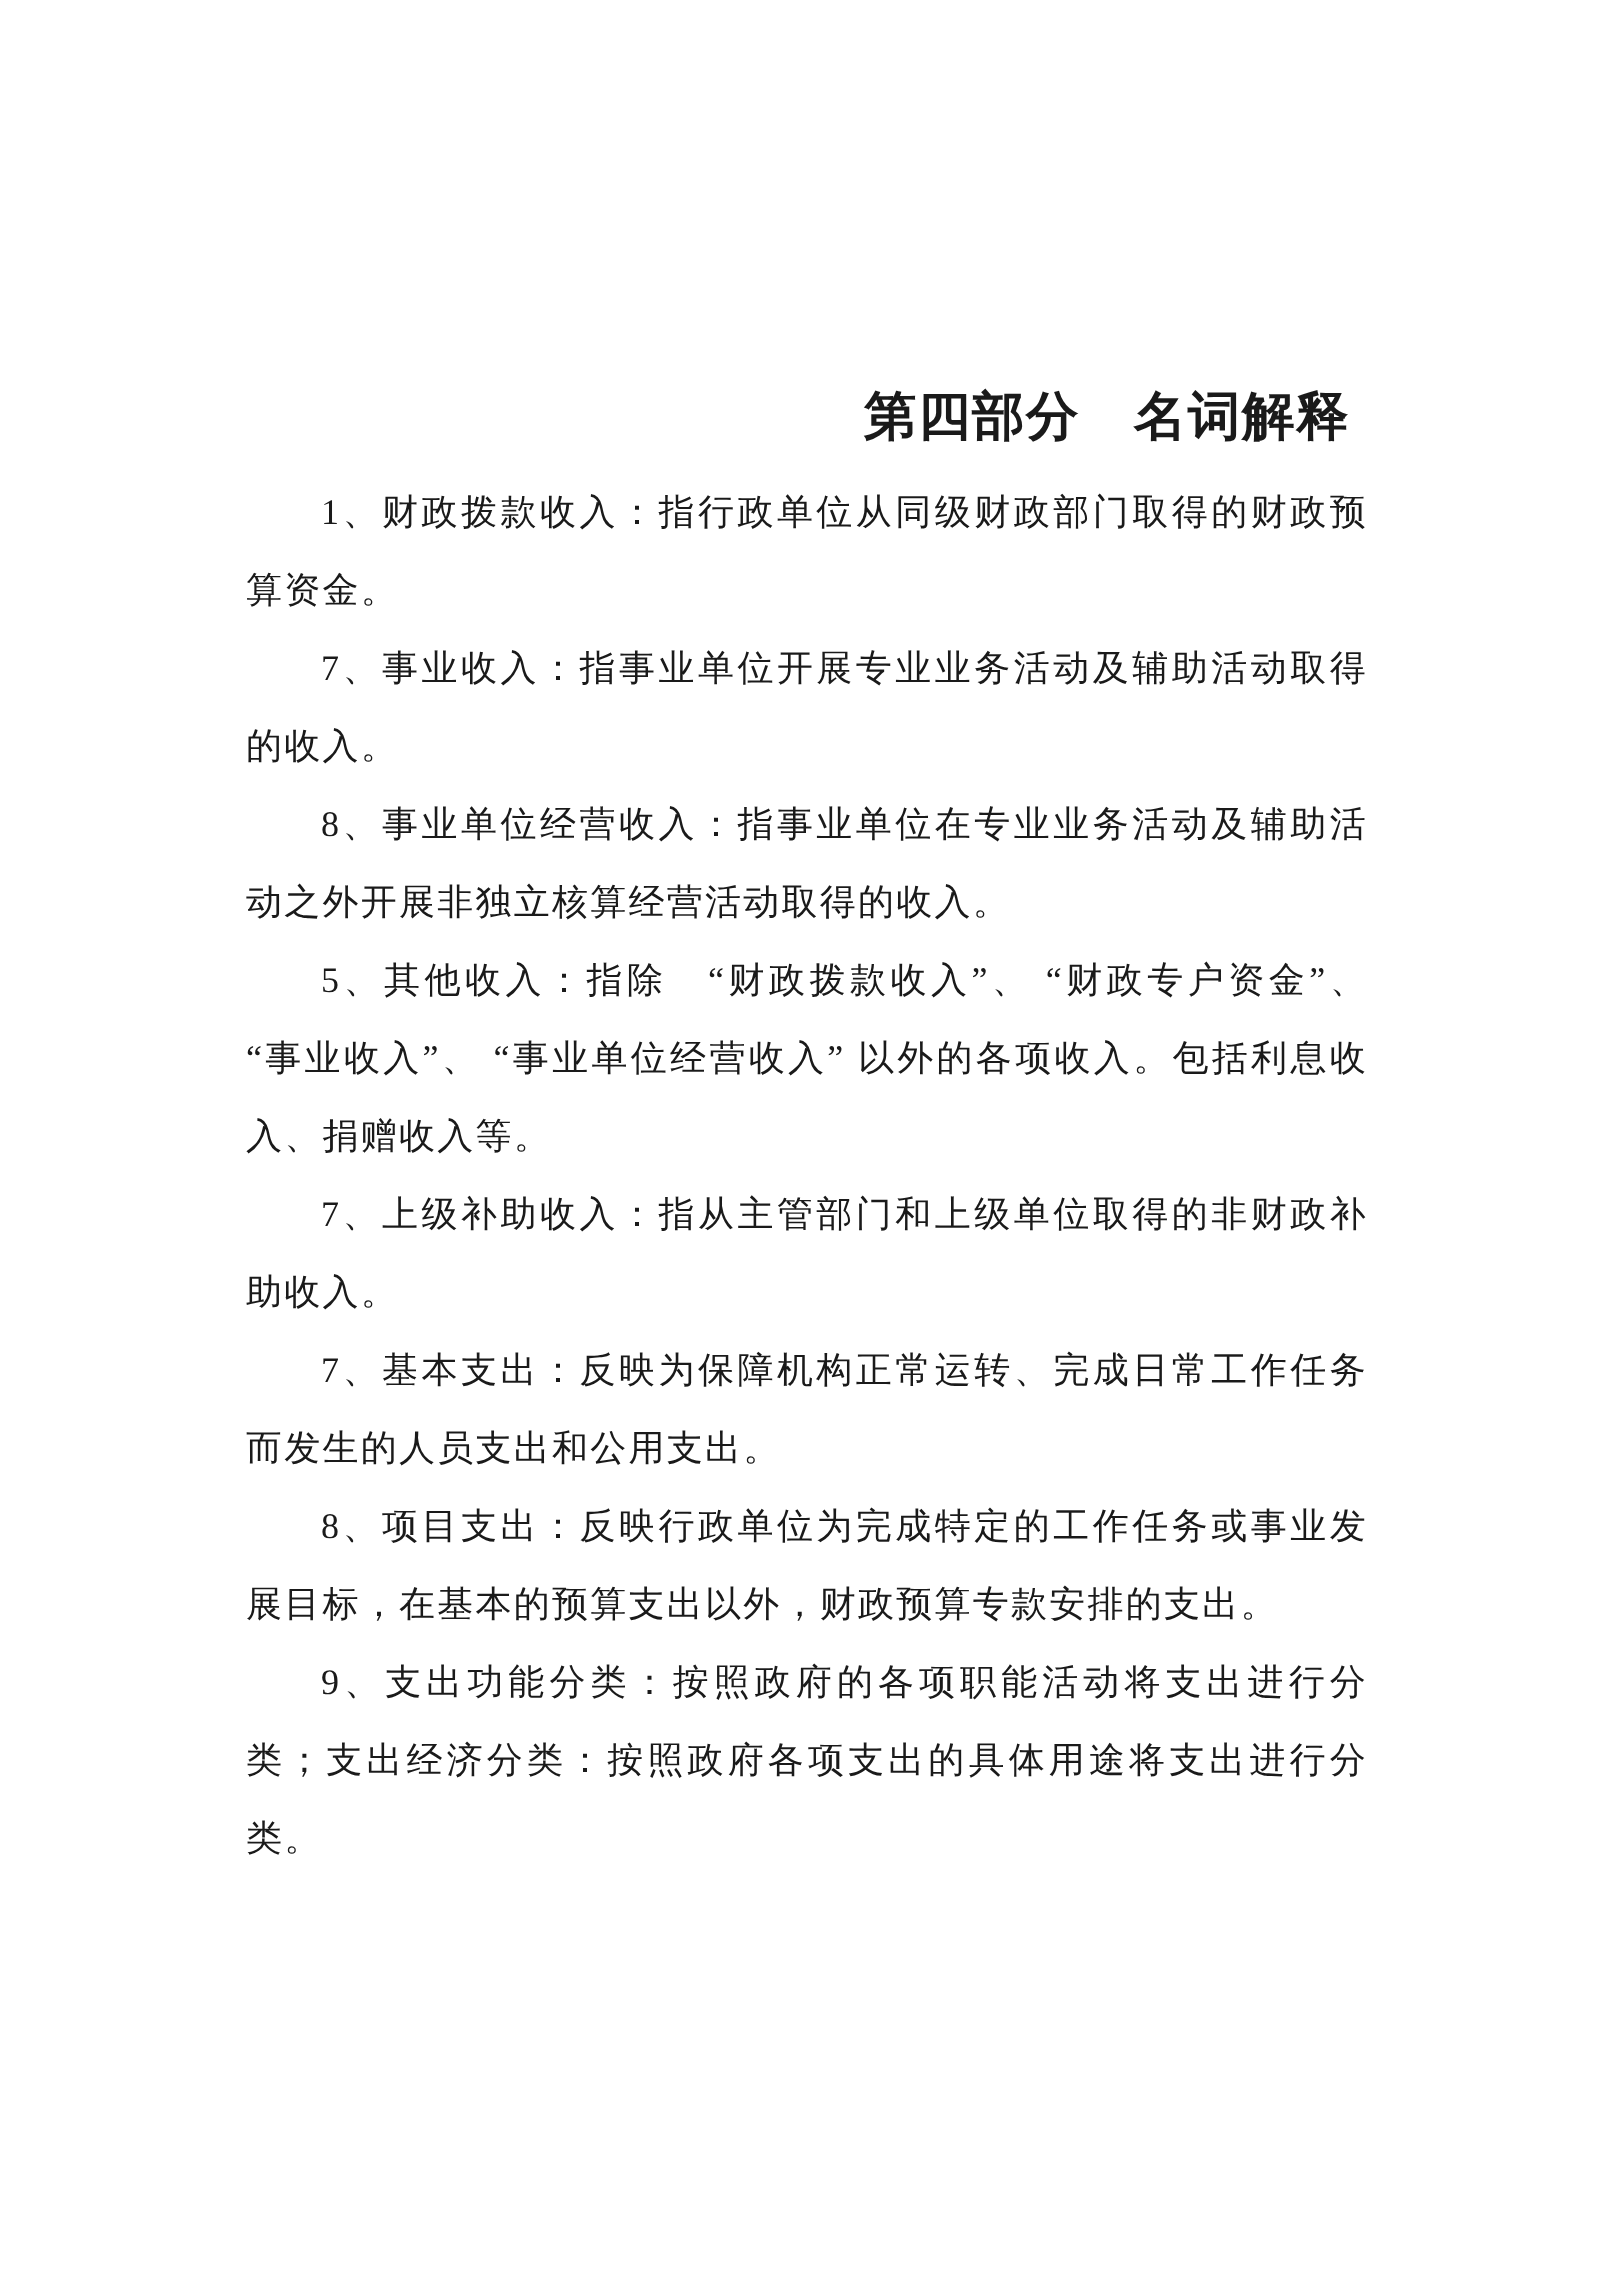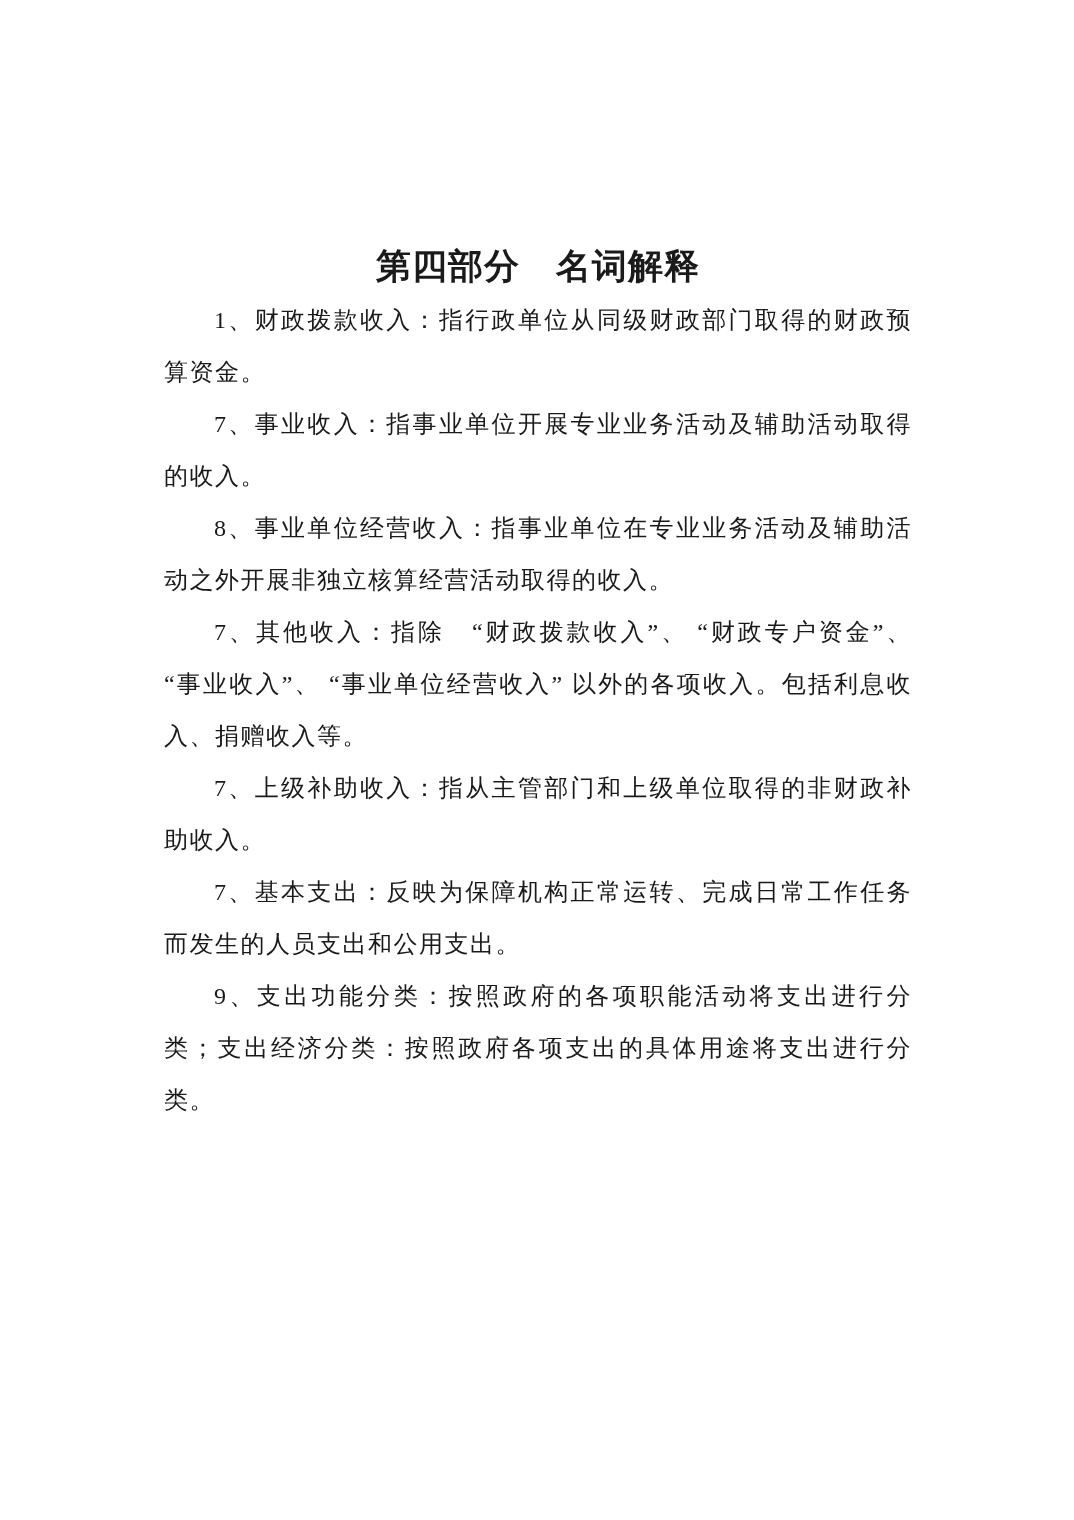--- a/index.html
+++ b/index.html
@@ -12,26 +12,26 @@
     position: relative;
     width: 1074px;
     height: 1520px;
     background: #ffffff;
     box-sizing: border-box;
     padding: 240px 162px 0 164px;
     overflow: hidden;
     color: #1a1a1a;
   }
   .doc-title {
-    margin: 0;
+    margin: 12px;
     font-family: "Liberation Sans", sans-serif;
     font-weight: 700;
     font-size: 35px;
     line-height: 52px;
-    text-align: center;
+    text-align: right;
     color: #1a1a1a;
     letter-spacing: 1px;
     white-space: pre;
   }
   .doc-body {
     margin-top: 2px;
   }
   .para {
     margin: 0;
     font-family: "Liberation Serif", serif;
@@ -47,18 +47,19 @@
 </style>
 </head>
 <body>
 
 <div class="page">
   <h1 class="doc-title">第四部分　名词解释</h1>
   <div class="doc-body">
       <p class="para">1、财政拨款收入：指行政单位从同级财政部门取得的财政预算资金。</p>
       <p class="para">7、事业收入：指事业单位开展专业业务活动及辅助活动取得的收入。</p>
       <p class="para">8、事业单位经营收入：指事业单位在专业业务活动及辅助活动之外开展非独立核算经营活动取得的收入。</p>
-      <p class="para">7、其他收入：指除　“财政拨款收入”、 “财政专户资金”、 “事业收入”、 “事业单位经营收入” 以外的各项收入。包括利息收入、捐赠收入等。</p>
+      <p class="para">5、其他收入：指除　“财政拨款收入”、 “财政专户资金”、 “事业收入”、 “事业单位经营收入” 以外的各项收入。包括利息收入、捐赠收入等。</p>
       <p class="para">7、上级补助收入：指从主管部门和上级单位取得的非财政补助收入。</p>
       <p class="para">7、基本支出：反映为保障机构正常运转、完成日常工作任务而发生的人员支出和公用支出。</p>
+      <p class="para">8、项目支出：反映行政单位为完成特定的工作任务或事业发展目标，在基本的预算支出以外，财政预算专款安排的支出。</p>
       <p class="para">9、支出功能分类：按照政府的各项职能活动将支出进行分类；支出经济分类：按照政府各项支出的具体用途将支出进行分类。</p>
     </div>
 </div>
 
 </body></html>

